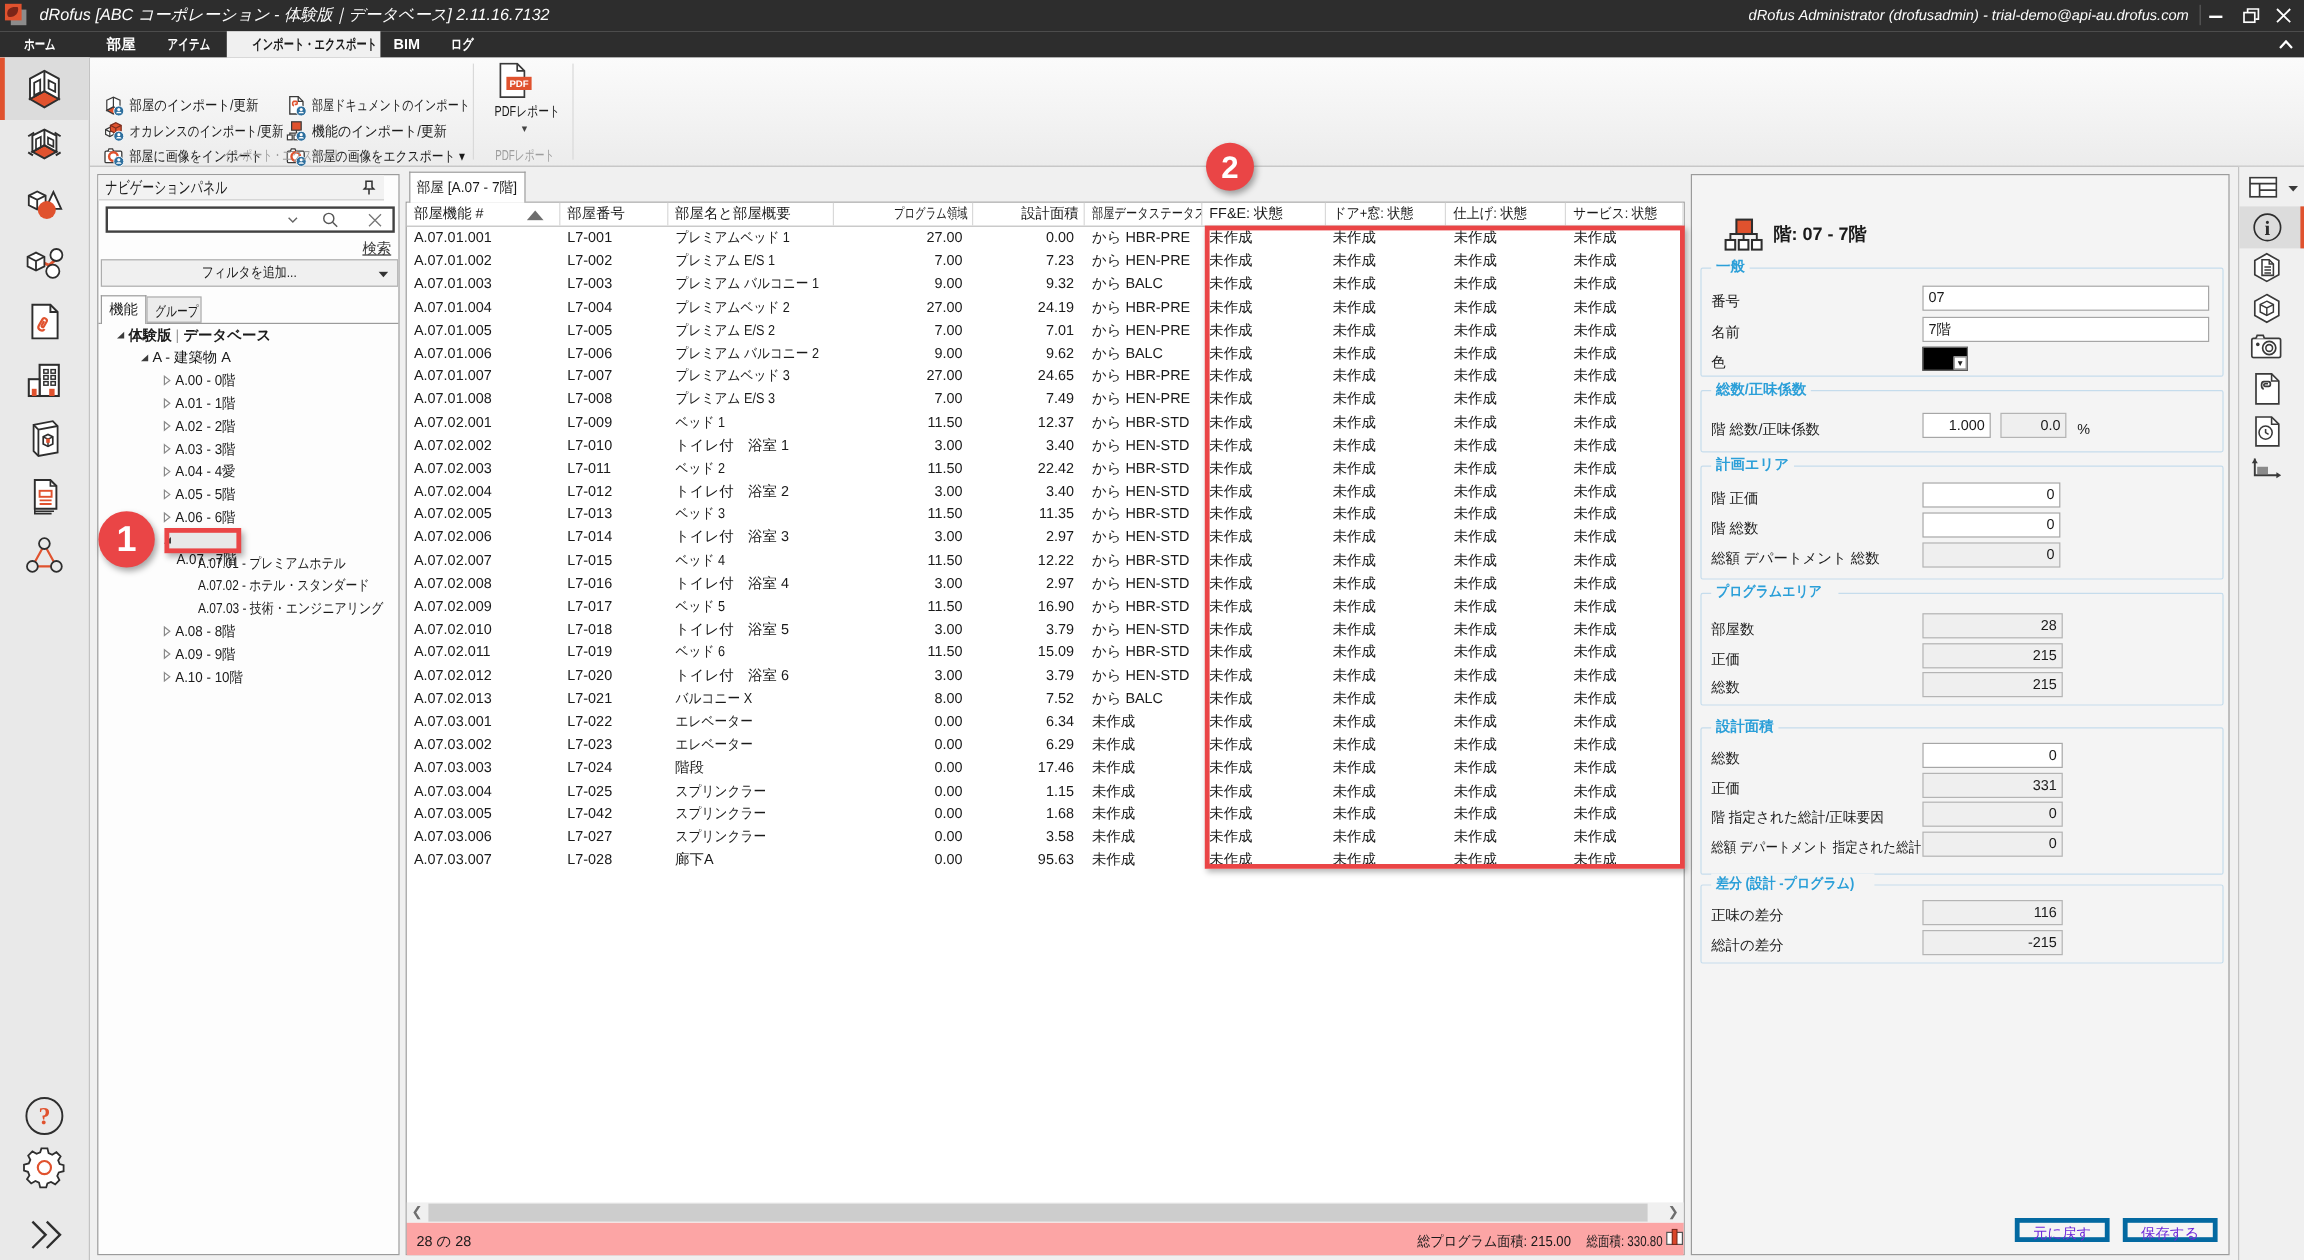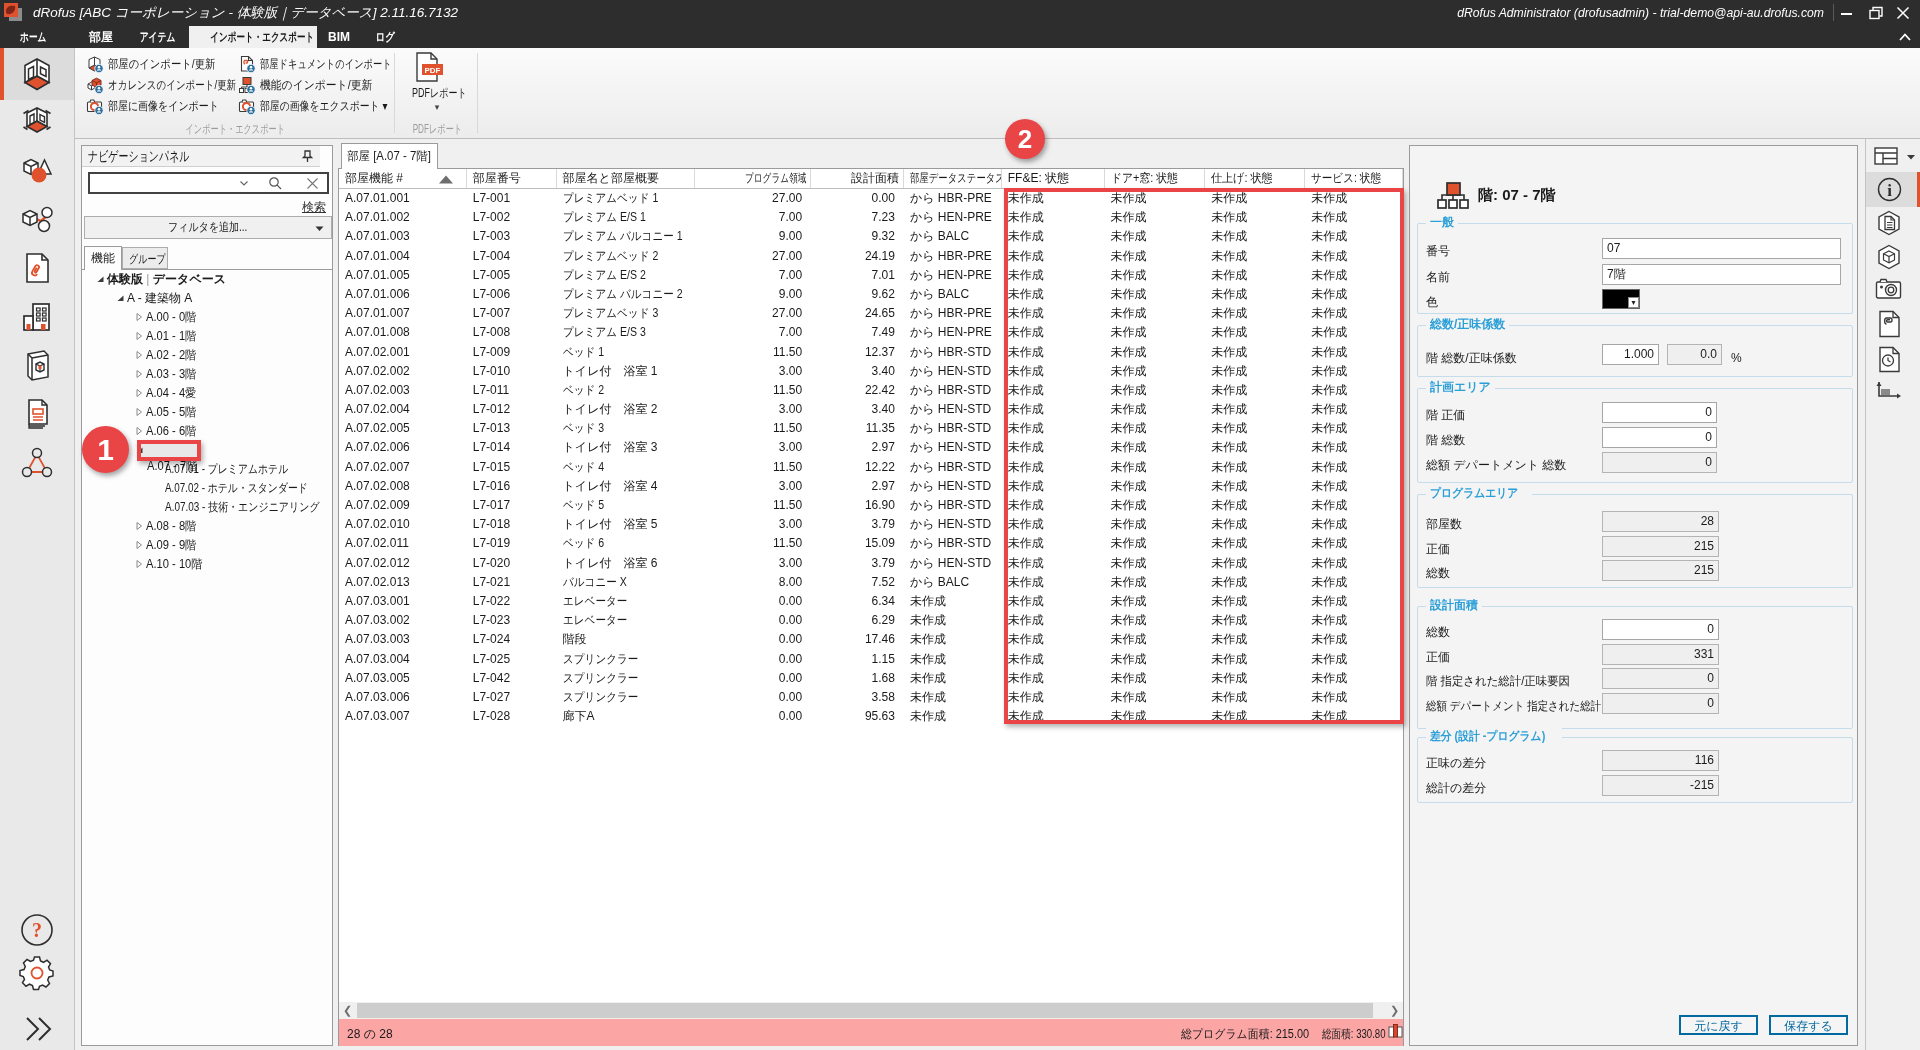--- a/index.html
+++ b/index.html
@@ -10,21 +10,21 @@
 #logo { position:absolute; left:4px; top:3px; }
 #tright { position:absolute; right:96px; top:6px; font-size:12.2px; color:#fdfdfd; white-space:nowrap; }
 #tdiv { position:absolute; right:86px; top:4px; width:1px; height:17px; background:#5a5a5a; }
 .winbtn { position:absolute; top:0; height:26px; width:22px; }
 
 #menubar { position:absolute; left:0; top:26px; width:1920px; height:22px; background:#2d2d2d; }
 .mtab { position:absolute; top:0; height:22px; line-height:22px; color:#fff; font-weight:bold; font-size:12px; text-align:center; }
 .mtab.active { background:#f0f0f0; color:#1a1a1a; }
 
 #ribbon { position:absolute; left:0; top:48px; width:1920px; height:91px; background:linear-gradient(#fbfbfb,#ececec); border-bottom:1px solid #bdbdbd; }
-.rbtn { position:absolute; height:20px; display:flex; align-items:center; font-size:12px; white-space:nowrap; }
+.rbtn { position:absolute; height:20px; display:flex; align-items:center; font-size:12px; white-space:nowrap;margin-top:24px; }
 .rbtn .ric { margin-right:4px; display:inline-flex; }
 .rgl { position:absolute; top:73px; font-size:12px; color:#9d9d9d; text-align:center; }
 .rdiv { position:absolute; top:5px; width:1px; height:80px; background:#d9d9d9; }
 #pdfbtn { position:absolute; left:403px; top:4px; width:68px; height:84px; text-align:center; font-size:12px; }
 
 #sidebar { position:absolute; left:0; top:48px; width:75px; height:1002px; background:#e9e9e9; border-right:1px solid #c3c3c3; }
 #sidebar .selcell { position:absolute; left:0; top:0; width:74px; height:52px; background:#dcdcdc; }
 #sidebar .selbar { position:absolute; left:0; top:0; width:4px; height:52px; background:#e0522e; }
 .sicon { position:absolute; left:50%; transform:translateX(-50%); }
 
@@ -62,21 +62,21 @@
 #tstatus { position:absolute; left:0; top:850px; width:1064px; height:27px; background:#fca5a5; font-size:12px; }
 
 #props { left:1409px; top:145px; width:449px; height:901px; }
 .plabel { position:absolute; left:16px; height:20px; line-height:20px; font-size:12px; white-space:nowrap; }
 .pin { position:absolute; height:21px; line-height:19px; border:1px solid #a6a6a6; background:#fff; padding:0 4px; text-align:right; font-size:12px; }
 .pin.dis { background:#efefef; border-color:#b4b4b4; }
 .sect { position:absolute; left:7px; width:436px; border:1px solid #c5dcec; border-radius:2px; }
 .secttitle { position:absolute; left:16px; height:16px; line-height:16px; background:#f4f4f4; padding:0 4px; color:#2b9fd8; font-size:12px; font-weight:bold; white-space:nowrap; }
 .swatch { position:absolute; left:192px; top:143px; width:38px; height:20px; background:#000; border:1px solid #666; }
 .swdrop { position:absolute; right:0px; bottom:0px; width:11px; height:11px; background:#fff; border:1px solid #888; font-size:8px; line-height:10px; text-align:center; color:#222; }
-.pbtn { position:absolute; top:869px; width:79px; height:20px; border:2px solid #0369a1; background:#f5f5f5; color:#0369a1; text-align:center; line-height:18px; font-size:12px; }
+.pbtn { position:absolute; top:869px; width:79px; height:20px; border:4px solid #0369a1; background:#f5f5f5; color:#6d28d9; text-align:center; line-height:18px; font-size:12px; }
 
 #rstrip { position:absolute; left:1865px; top:139px; width:55px; height:911px; background:#f0f0f0; border-left:1px solid #c3c3c3; }
 .rsic { position:absolute; }
 .rs-sel { position:absolute; left:0; top:33px; width:55px; height:35px; background:#dcdcdc; }
 .rs-red { position:absolute; left:51px; top:33px; width:4px; height:35px; background:#e0522e; }
 
 .anncirc { position:absolute; border-radius:50%; background:#ea4546; color:#fff; text-align:center; box-shadow:2px 3px 5px rgba(0,0,0,0.35); z-index:20; }
 .annbox { position:absolute; border:4px solid #ea4546; box-shadow:2px 3px 5px rgba(0,0,0,0.3); z-index:19; }
 </style></head>
 <body>

